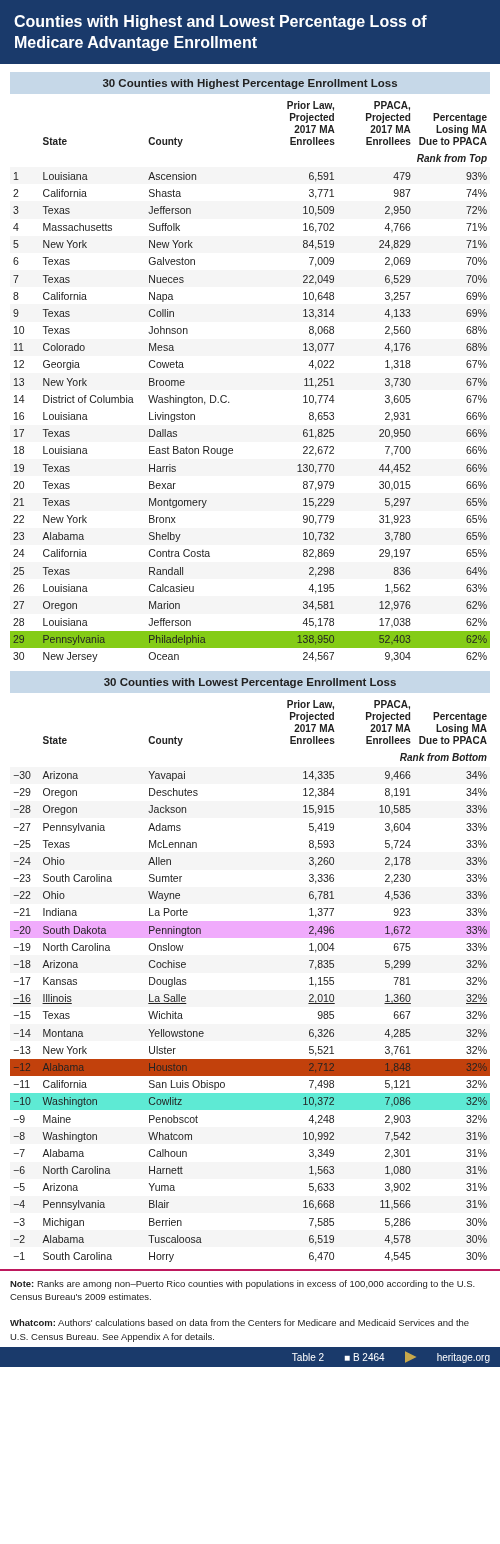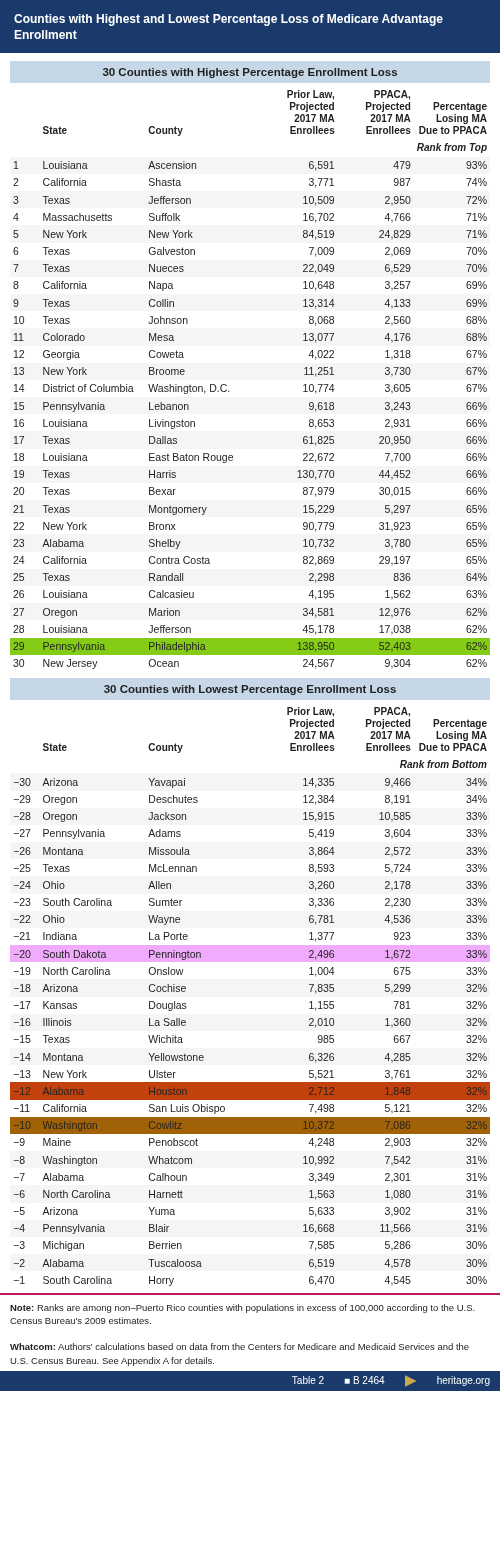--- a/index.html
+++ b/index.html
@@ -8,21 +8,21 @@
       background: #fff;
       width: 500px;
       min-height: 1544px;
       font-size: 11px;
       color: #222;
     }
     .main-title {
       background: #1a3a6b;
       color: #fff;
       padding: 12px 14px 10px 14px;
-      font-size: 12px;
+      font-size: 16px;
       font-weight: bold;
       line-height: 1.3;
     }
     .section {
       margin: 0;
       padding: 8px 10px 4px 10px;
     }
     .section-header {
       background: #c6d8e8;
       text-align: center;
@@ -220,28 +220,20 @@
       <td>67%</td>
     </tr>
         <tr>
       <td class="left">14</td>
       <td class="left">District of Columbia</td>
       <td class="left">Washington, D.C.</td>
       <td>10,774</td>
       <td>3,605</td>
       <td>67%</td>
     </tr>
-        <tr style="background: rgb(245, 245, 245);">
-      <td class="left">15</td>
-      <td class="left">Pennsylvania</td>
-      <td class="left">Lebanon</td>
-      <td>9,618</td>
-      <td>3,243</td>
-      <td>66%</td>
-    </tr>
         <tr>
       <td class="left">16</td>
       <td class="left">Louisiana</td>
       <td class="left">Livingston</td>
       <td>8,653</td>
       <td>2,931</td>
       <td>66%</td>
     </tr>
         <tr style="background: rgb(245, 245, 245);">
       <td class="left">17</td>
@@ -401,28 +393,20 @@
       <td>33%</td>
     </tr>
         <tr>
       <td class="left">−27</td>
       <td class="left">Pennsylvania</td>
       <td class="left">Adams</td>
       <td>5,419</td>
       <td>3,604</td>
       <td>33%</td>
     </tr>
-        <tr style="background: rgb(245, 245, 245);">
-      <td class="left">−26</td>
-      <td class="left">Montana</td>
-      <td class="left">Missoula</td>
-      <td>3,864</td>
-      <td>2,572</td>
-      <td>33%</td>
-    </tr>
         <tr>
       <td class="left">−25</td>
       <td class="left">Texas</td>
       <td class="left">McLennan</td>
       <td>8,593</td>
       <td>5,724</td>
       <td>33%</td>
     </tr>
         <tr style="background: rgb(245, 245, 245);">
       <td class="left">−24</td>
@@ -481,21 +465,21 @@
       <td>32%</td>
     </tr>
         <tr>
       <td class="left">−17</td>
       <td class="left">Kansas</td>
       <td class="left">Douglas</td>
       <td>1,155</td>
       <td>781</td>
       <td>32%</td>
     </tr>
-        <tr style="background: rgb(245, 245, 245);">
+        <tr style="background: rgb(245, 245, 245); text-decoration: underline;">
       <td class="left">−16</td>
       <td class="left">Illinois</td>
       <td class="left">La Salle</td>
       <td>2,010</td>
       <td>1,360</td>
       <td>32%</td>
     </tr>
         <tr>
       <td class="left">−15</td>
       <td class="left">Texas</td>
@@ -529,21 +513,21 @@
       <td>32%</td>
     </tr>
         <tr>
       <td class="left">−11</td>
       <td class="left">California</td>
       <td class="left">San Luis Obispo</td>
       <td>7,498</td>
       <td>5,121</td>
       <td>32%</td>
     </tr>
-        <tr style="background: #a16207; margin-top: 20px;">
+        <tr style="background: #5eead4; margin-top: 20px;">
       <td class="left">−10</td>
       <td class="left">Washington</td>
       <td class="left">Cowlitz</td>
       <td>10,372</td>
       <td>7,086</td>
       <td>32%</td>
     </tr>
         <tr>
       <td class="left">−9</td>
       <td class="left">Maine</td>

